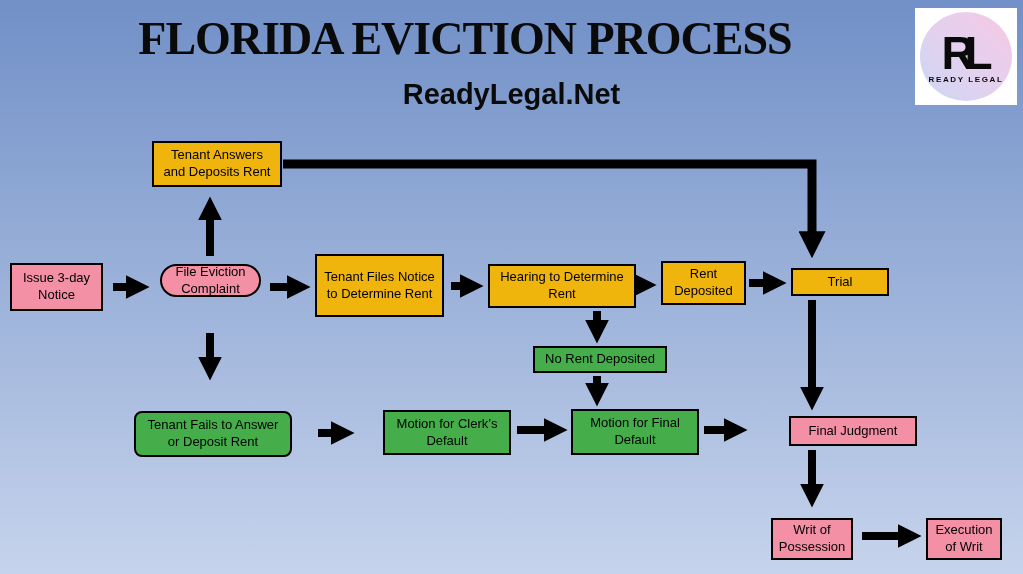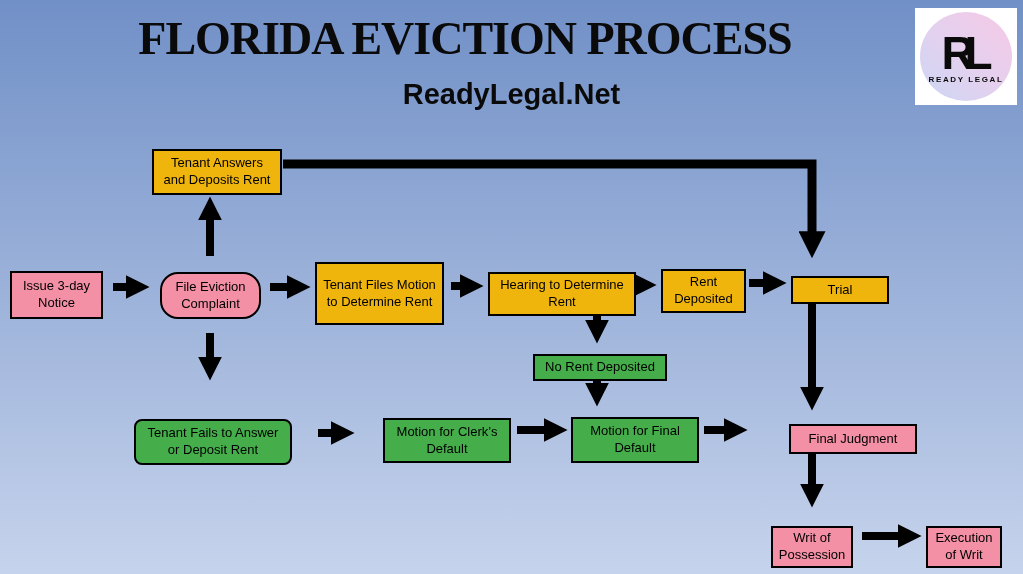--- a/index.html
+++ b/index.html
@@ -28,21 +28,21 @@
   .logo-monogram {
     font-size:46px; font-weight:bold; color:#0a0a0a; letter-spacing:-0.22em;
     line-height:0.9; margin-top:4px; padding-right:8px;
   }
   .logo-caption {
     font-size:8px; font-weight:bold; color:#0a0a0a; letter-spacing:1.6px; margin-top:1px;
   }
   .node {
     position:absolute; box-sizing:border-box; border:2.5px solid #000;
     display:flex; align-items:center; justify-content:center; text-align:center;
-    font-size:13px; line-height:1.28; color:#000; padding:2px 5px;margin-top:8px;
+    font-size:13px; line-height:1.28; color:#000; padding:2px 5px;
   }
   svg.connectors { position:absolute; left:0; top:0; pointer-events:none; }
   .arrow { stroke:var(--arrow,#000); fill:none; }
   .arrow-head { fill:var(--arrow,#000); }
 </style>
 </head>
 <body>
 
 <div class="stage" style="background: linear-gradient(rgb(113, 144, 199), rgb(198, 211, 236));">
 
@@ -74,23 +74,23 @@
     <line class="arrow" stroke-width="8" marker-end="url(#ah)" x1="597" y1="376" x2="597" y2="385"></line>
     <line class="arrow" stroke-width="8" marker-end="url(#ah)" x1="812" y1="300" x2="812" y2="389"></line>
     <line class="arrow" stroke-width="8" marker-end="url(#ah)" x1="318" y1="433" x2="333" y2="433"></line>
     <line class="arrow" stroke-width="8" marker-end="url(#ah)" x1="517" y1="430" x2="546" y2="430"></line>
     <line class="arrow" stroke-width="8" marker-end="url(#ah)" x1="704" y1="430" x2="726" y2="430"></line>
     <line class="arrow" stroke-width="8" marker-end="url(#ah)" x1="812" y1="450" x2="812" y2="486"></line>
     <line class="arrow" stroke-width="8" marker-end="url(#ah)" x1="862" y1="536" x2="900" y2="536"></line>
   </svg>
 
   <div class="node" style="left: 10px; top: 263px; width: 93px; height: 48px; background: rgb(243, 144, 166);">Issue 3-day Notice</div>
-  <div class="node" style="left: 160px; top: 264px; width: 101px; height: 47px; background: rgb(243, 144, 166); border-radius: 18px;">File Eviction Complaint</div>
+  <div class="node" style="left: 160px; top: 264px; width: 101px; height: 33px; background: rgb(243, 144, 166); border-radius: 18px;">File Eviction Complaint</div>
   <div class="node" style="left: 152px; top: 141px; width: 130px; height: 46px; background: rgb(240, 181, 12);">Tenant Answers and Deposits Rent</div>
-  <div class="node" style="left: 315px; top: 254px; width: 129px; height: 63px; background: rgb(240, 181, 12);">Tenant Files Motion to Determine Rent</div>
+  <div class="node" style="left: 315px; top: 254px; width: 129px; height: 63px; background: rgb(240, 181, 12);">Tenant Files Notice to Determine Rent</div>
   <div class="node" style="left: 488px; top: 264px; width: 148px; height: 44px; background: rgb(240, 181, 12);">Hearing to Determine Rent</div>
   <div class="node" style="left: 661px; top: 261px; width: 85px; height: 44px; background: rgb(240, 181, 12);">Rent Deposited</div>
   <div class="node" style="left: 791px; top: 268px; width: 98px; height: 28px; background: rgb(240, 181, 12);">Trial</div>
   <div class="node" style="left: 533px; top: 346px; width: 134px; height: 27px; background: rgb(69, 174, 75);">No Rent Deposited</div>
   <div class="node" style="left: 134px; top: 411px; width: 158px; height: 46px; background: rgb(69, 174, 75); border-radius: 8px;">Tenant Fails to Answer or Deposit Rent</div>
   <div class="node" style="left: 383px; top: 410px; width: 128px; height: 45px; background: rgb(69, 174, 75);">Motion for Clerk’s Default</div>
   <div class="node" style="left: 571px; top: 409px; width: 128px; height: 46px; background: rgb(69, 174, 75);">Motion for Final Default</div>
   <div class="node" style="left: 789px; top: 416px; width: 128px; height: 30px; background: rgb(243, 144, 166);">Final Judgment</div>
   <div class="node" style="left: 771px; top: 518px; width: 82px; height: 42px; background: rgb(243, 144, 166);">Writ of Possession</div>
   <div class="node" style="left: 926px; top: 518px; width: 76px; height: 42px; background: rgb(243, 144, 166);">Execution of Writ</div>

